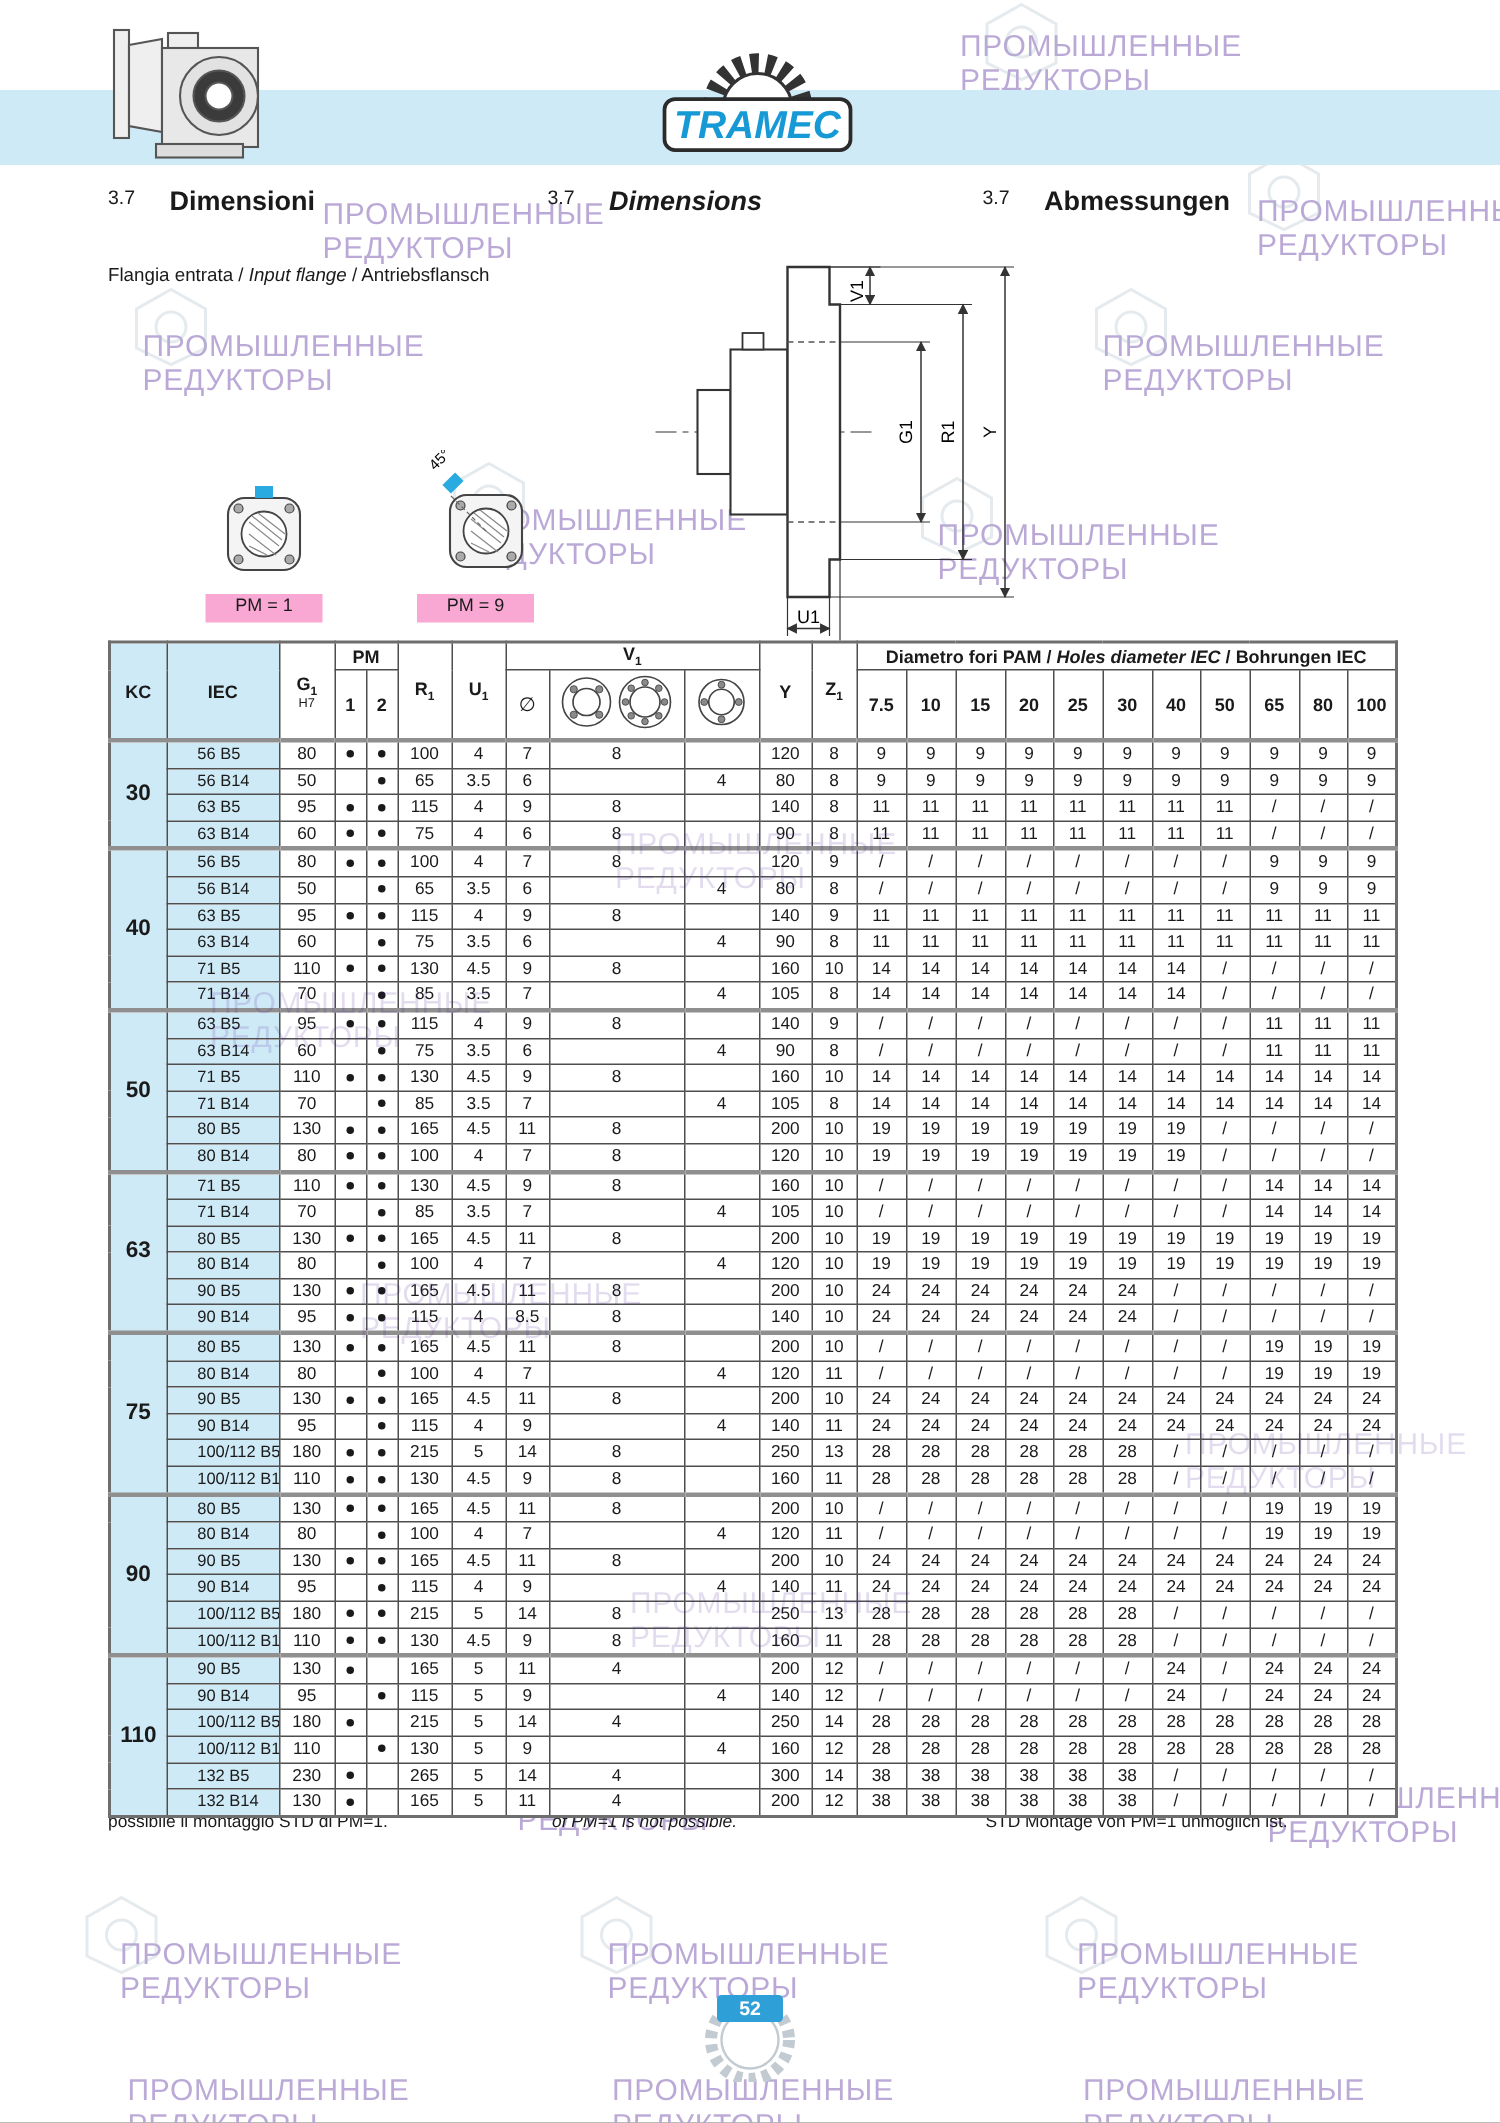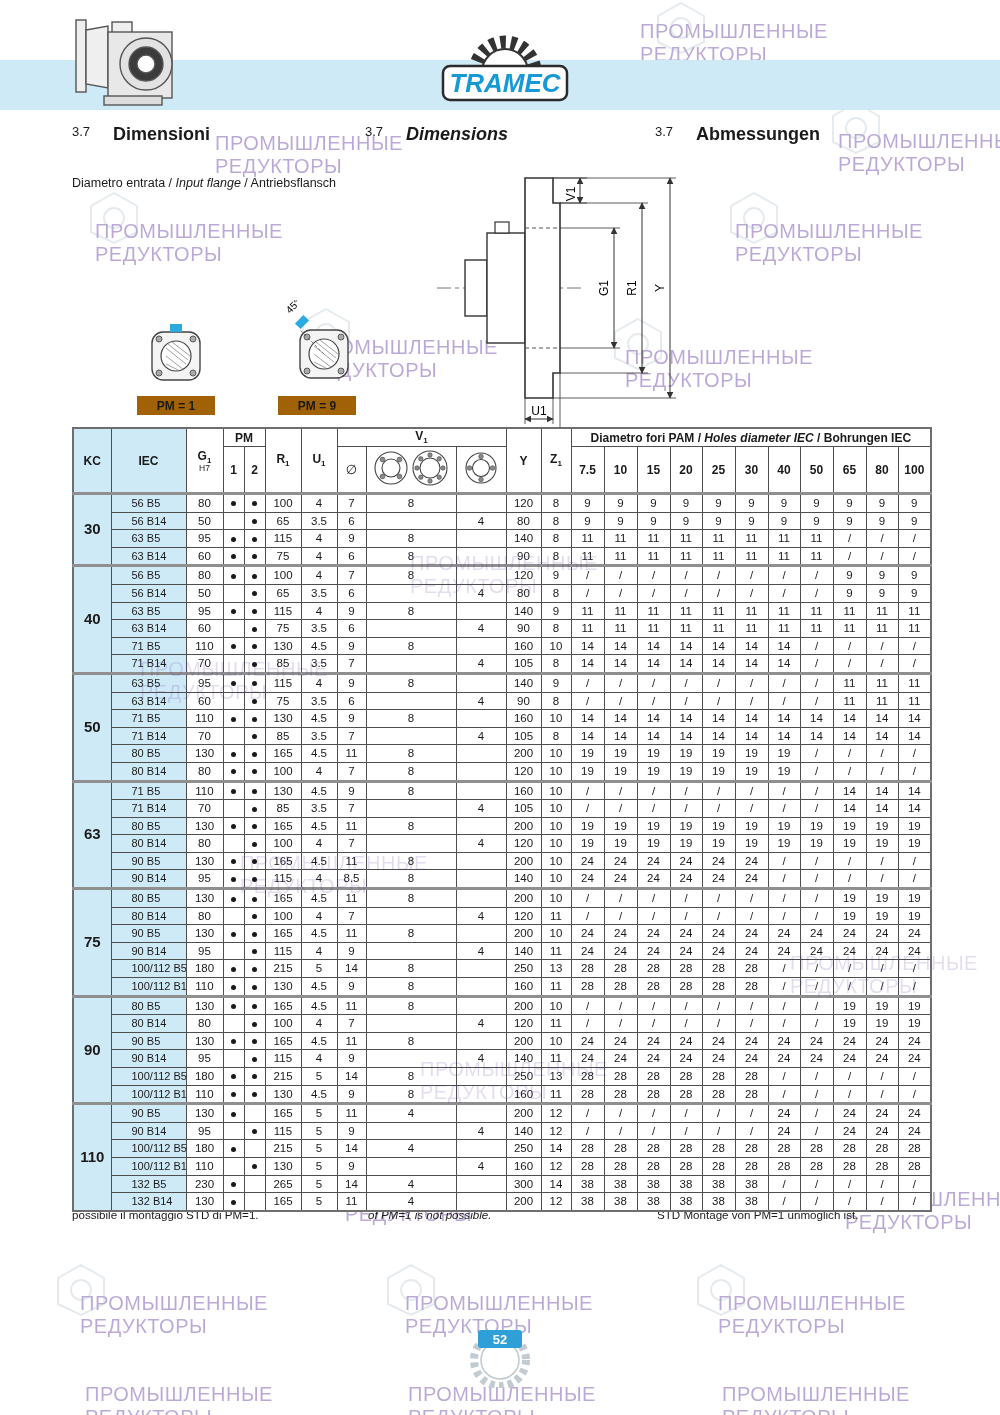--- a/index.html
+++ b/index.html
@@ -15,22 +15,22 @@
   .logo{position:absolute;left:415px;top:24px;width:180px;height:86px;z-index:2;}
   .gearbox{position:absolute;left:68px;top:4px;width:152px;height:118px;z-index:2;}
   
   .titles{position:absolute;top:124px;left:0;width:1000px;z-index:2;font-size:13px;}
   .titles .num{position:absolute;font-weight:400;}
   .titles .t{position:absolute;font-weight:bold;font-size:18px;}
   .subtitle{position:absolute;top:176px;left:72px;z-index:2;font-size:12.5px;}
   
   .bigdraw{position:absolute;left:425px;top:138px;width:300px;height:300px;z-index:2;}
   .pmflange{position:absolute;z-index:2;}
-  .pm-label{position:absolute;z-index:2;width:78px;height:19px;background:#a16207;
-            font-size:12px;display:flex;align-items:center;justify-content:center;font-weight:bold;}
+  .pm-label{position:absolute;z-index:2;width:78px;height:19px;background:#f9a8d4;
+            font-size:12px;display:flex;justify-content:center;}
   
   .tblwrap{position:absolute;left:72px;top:427px;z-index:3;}
   table.flange{border-collapse:collapse;table-layout:fixed;width:858px;background:#fff;
                border:2px solid #6e6e6e;}
   table.flange th,table.flange td{border:1px solid #4e4e4e;padding:0;text-align:center;
                font-size:11.5px;overflow:hidden;white-space:nowrap;}
   thead tr.h1 th{height:17px;font-size:12px;font-weight:bold;}
   thead tr.h2 th{height:44px;font-weight:bold;font-size:12px;border-bottom:3px solid #8f8f8f;}
   th.kc-h{background:#cfeaf7;font-size:17px;}
   th.iec-h{background:#cfeaf7;font-size:12px;}
@@ -216,21 +216,21 @@
   <div class="titles">
     <span class="num" style="left:72px">3.7</span>
     <span class="t" style="left:113px">Dimensioni</span>
     <span class="num" style="left:365px">3.7</span>
     <span class="t" style="left:406px;font-style:italic">Dimensions</span>
     <span class="num" style="left:655px">3.7</span>
     <span class="t" style="left:696px">Abmessungen</span>
   </div>
 
   <div class="subtitle">
-    <span>Diametro entrata</span><span> / </span><span style="font-style:italic">Input flange</span><span> / </span><span>Antriebsflansch</span>
+    <span>Flangia entrata</span><span> / </span><span style="font-style:italic">Input flange</span><span> / </span><span>Antriebsflansch</span>
   </div>
 
   <svg class="bigdraw" viewBox="0 0 300 300">
     <defs>
       <marker id="arr" viewBox="0 0 10 10" refX="9" refY="5" markerWidth="7" markerHeight="7" orient="auto-start-reverse">
         <path d="M0,0 L10,5 L0,10 z" fill="#333"></path>
       </marker>
     </defs>
 
     <path d="M12,150 H160" stroke="#777" stroke-width="1" stroke-dasharray="14 4 4 4" fill="none"></path>

